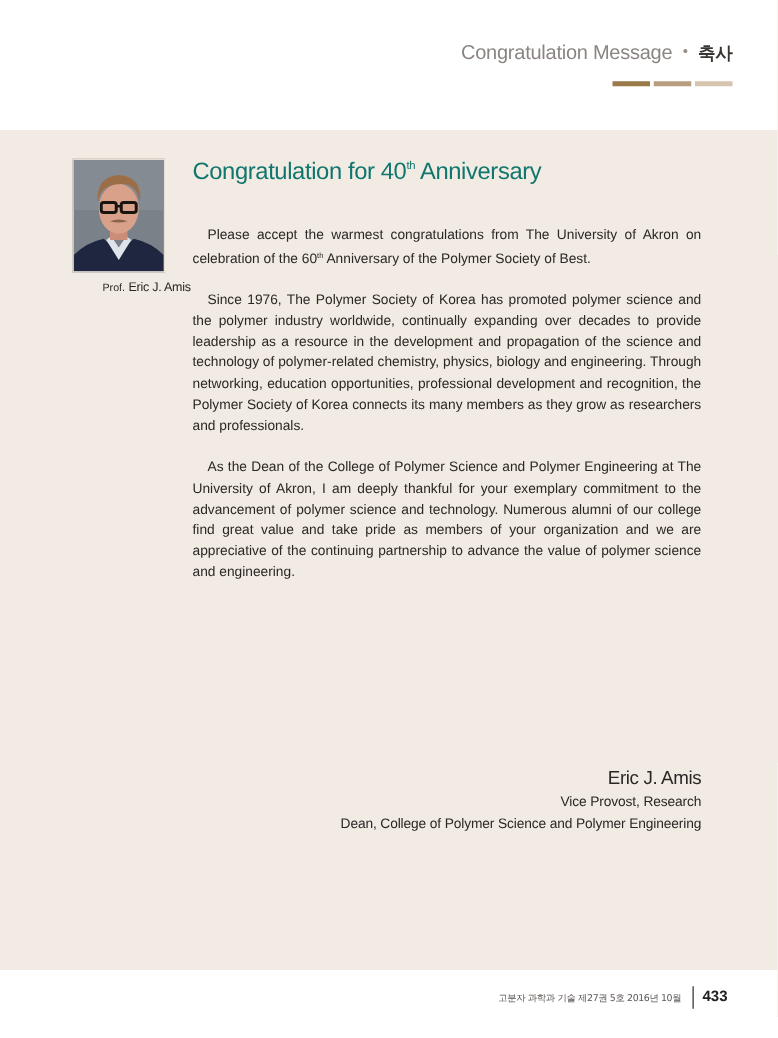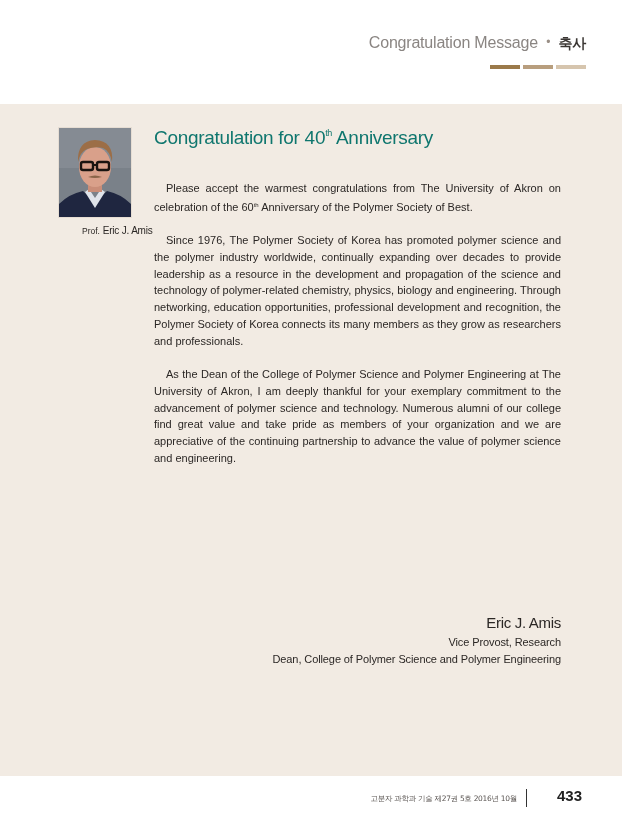--- a/index.html
+++ b/index.html
@@ -55,21 +55,21 @@
   }
   .signature .sig-name { font-size: 15px; letter-spacing: -0.3px; margin-bottom: 3px; }
   .signature .sig-line { font-size: 11px; line-height: 17px; letter-spacing: -0.1px; }
 
   .footer {
     position: absolute; right: 40px; top: 786px; display: flex; align-items: flex-end;
     white-space: nowrap;
   }
   .footer .journal { font-size: 7.5px; color: #5a5552; font-family: "DejaVu Sans", sans-serif; letter-spacing: -0.3px; }
   .footer .sep { width: 1px; height: 18px; background: #333; margin: 0 7px 0 9px; position: relative; top: 3px; }
-  .footer .page { font-size: 15px; font-weight: bold; color: #222; margin-left: 23px; }
+  .footer .page { font-size: 12px; font-weight: bold; color: #222; }
 </style>
 </head>
 <body>
 
 <div class="header-title">
   <span>Congratulation Message</span>
   <span class="dot">•</span>
   <span class="ko">축사</span>
 </div>
 <div class="bars">

